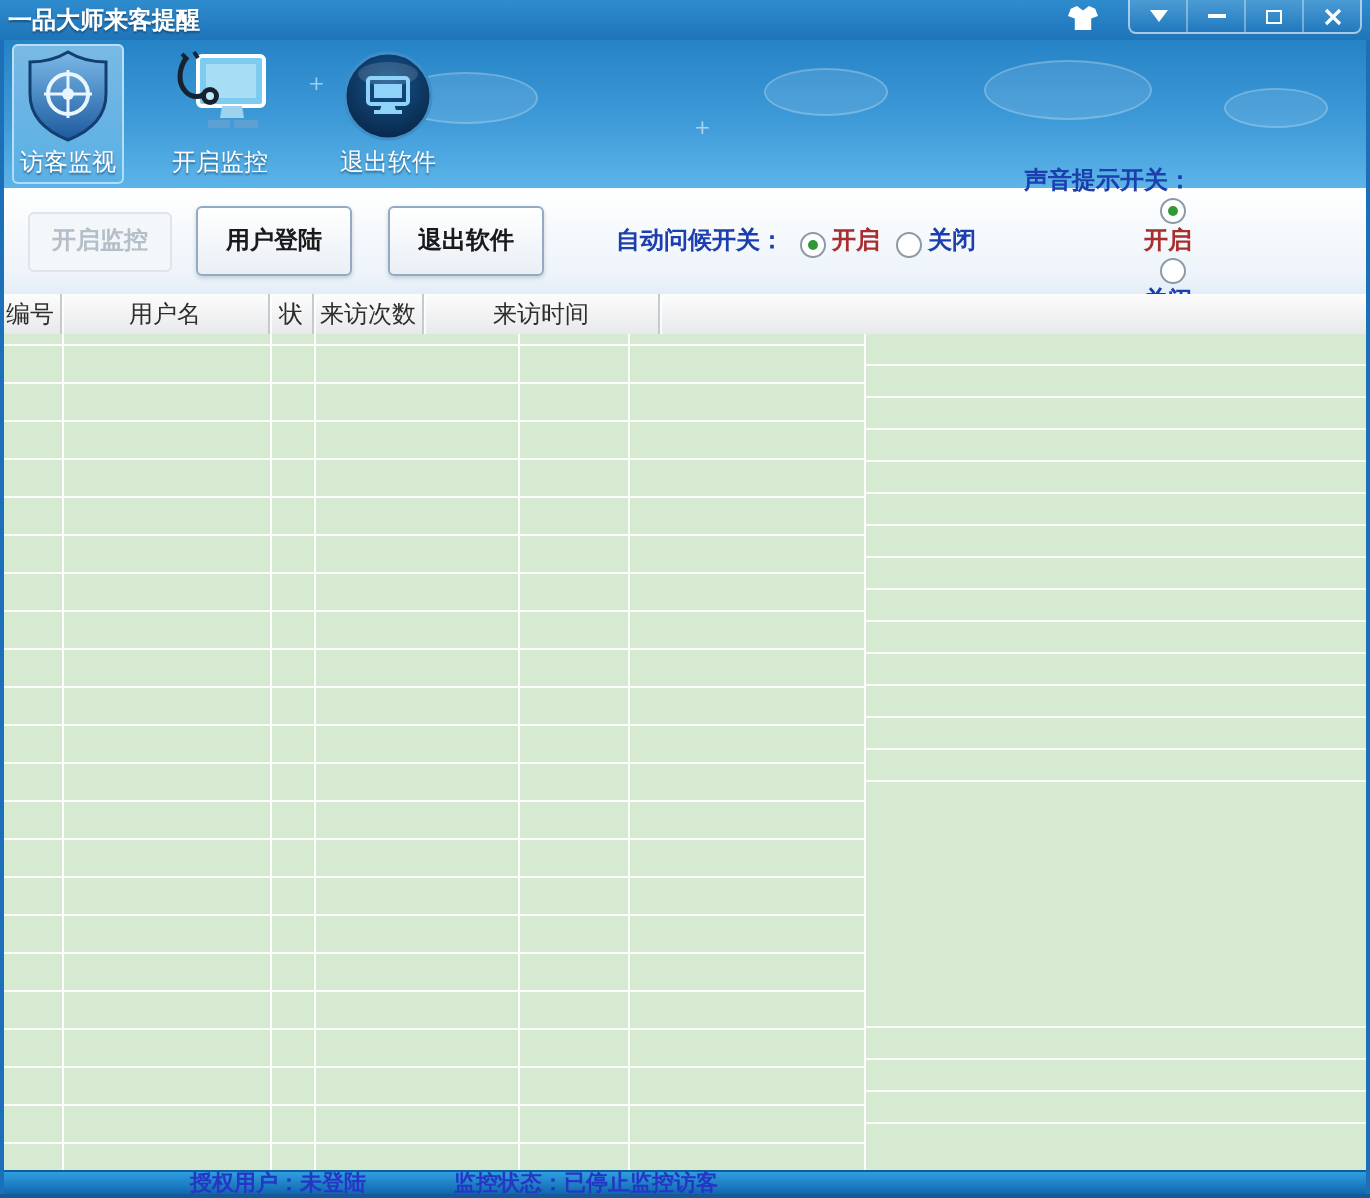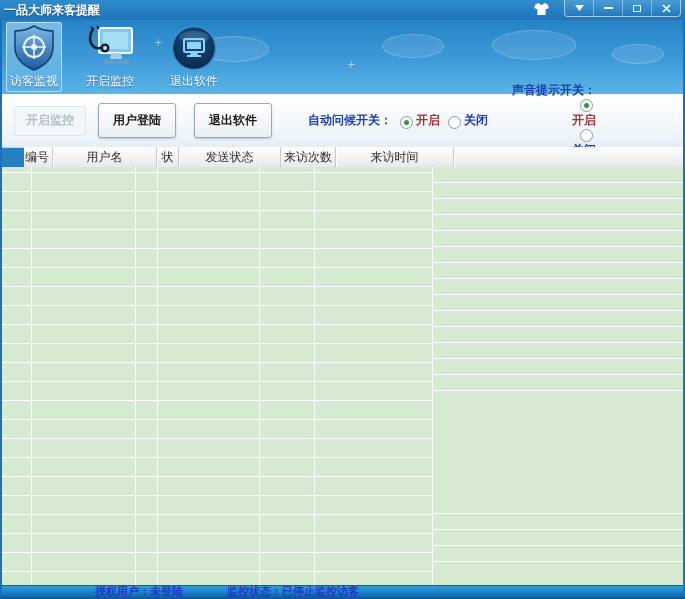--- a/index.html
+++ b/index.html
@@ -56,21 +56,21 @@
   .radio{width:13px;height:13px;border-radius:50%;border:1px solid #8a9aa6;background:#fff;
     box-sizing:border-box;margin:0 3px 0 8px;display:inline-flex;align-items:center;
     justify-content:center;cursor:pointer;}
   .radio .dot{width:5px;height:5px;border-radius:50%;background:#2f9a35;}
   .opt-on{color:#a82f2f;cursor:pointer;}
   .opt-off{color:#1d3fae;cursor:pointer;}
 
   
   .thead{position:absolute;left:2px;right:2px;top:147px;height:20px;display:flex;
     background:linear-gradient(180deg,#fdfdfd,#e7e9ea);border-bottom:1px solid #b9bdc1;
-    font-size:12px;color:#2e2e2e;margin-left:22px;}
+    font-size:12px;color:#2e2e2e;}
   .th{box-sizing:border-box;display:flex;align-items:center;justify-content:center;
     border-right:1px solid #c6cacd;box-shadow:1px 0 0 rgba(255,255,255,.8);
     overflow:hidden;white-space:nowrap;cursor:pointer;}
   .th.c0{width:29px;justify-content:flex-start;padding-left:1px;}
   .th.c1{width:104px;}
   .th.c2{width:22px;}
   .th.c3{width:102px;}
   .th.c4{width:55px;}
   .th.c5{width:118px;}
   .th.c6{flex:1;border-right:none;}
@@ -215,21 +215,20 @@
       <span class="opt-on">开启</span>
       <span class="radio"></span>
       <span class="opt-off">关闭</span>
     </div>
   </div>
 
   <div class="thead">
     <div class="th c0">编号</div>
     <div class="th c1">用户名</div>
     <div class="th c2">状</div>
-    <div class="th c3">发送状态</div>
     <div class="th c4">来访次数</div>
     <div class="th c5">来访时间</div>
     <div class="th c6"></div>
   </div>
 
   <div class="gridarea">
     <div class="grid-left"></div>
     <div class="grid-right-top"></div>
     <div class="grid-right-bottom"></div>
     <div class="vline" style="left:29px;"></div>

